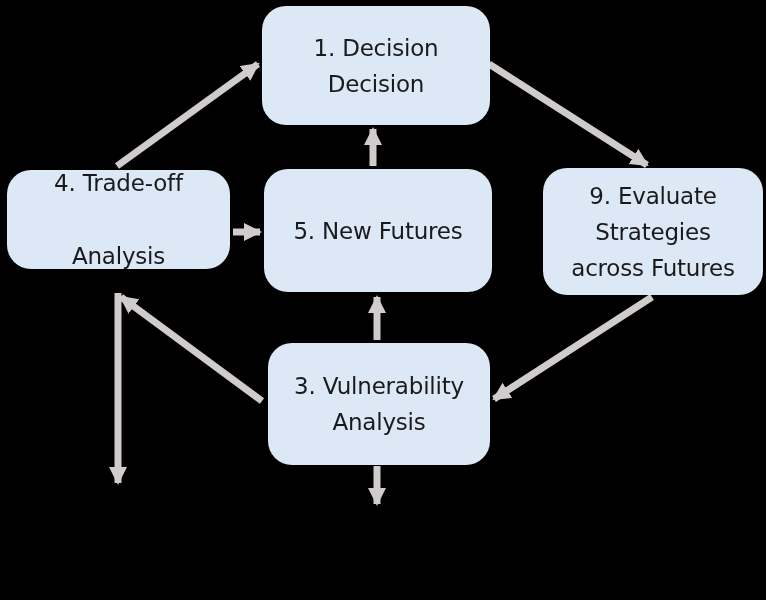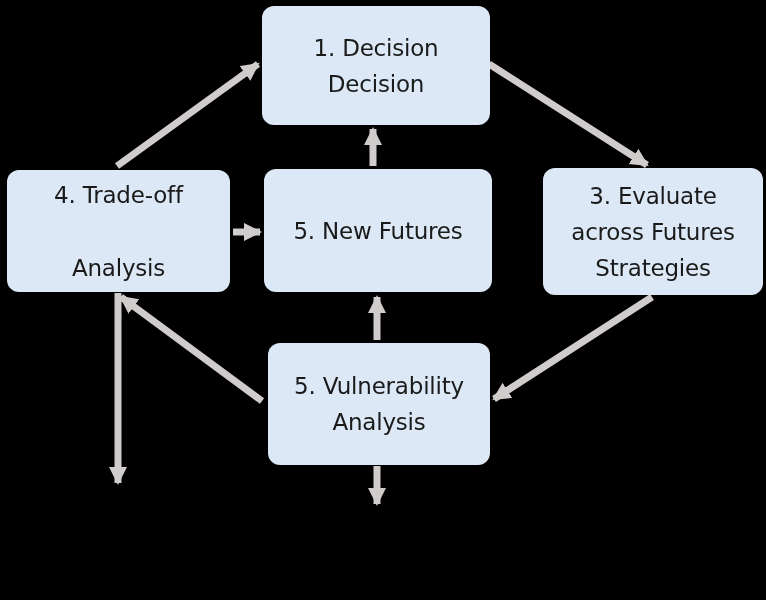--- a/index.html
+++ b/index.html
@@ -20,37 +20,37 @@
   }
   .arrow-layer {
     position: absolute;
     left: 0; top: 0;
     width: 766px; height: 600px;
   }
   .arrow-layer line { stroke: var(--arrow-color); stroke-width: 7; }
   .node {
     position: absolute;
     background: var(--box-fill);
-    border-radius: 12px;
+    border-radius: 24px;
     display: flex;
     flex-direction: column;
     align-items: center;
     justify-content: center;
     text-align: right;
     color: var(--text-color);
     font-size: 23px;
     line-height: 36px;
     letter-spacing: -0.2px;
   }
   .node span { display: block; white-space: nowrap; }
   
   .node-1 { left: 262px; top: 6px;   width: 228px; height: 119px; }
   .node-2 { left: 543px; top: 168px; width: 220px; height: 127px; }
   .node-3 { left: 268px; top: 343px; width: 222px; height: 122px; }
-  .node-4 { left: 7px;   top: 170px; width: 223px; height: 122px; gap: 37px; }
+  .node-4 { left: 7px;   top: 170px; width: 223px; height: 99px; gap: 37px; }
   .node-5 { left: 264px; top: 169px; width: 228px; height: 123px; gap: 33px; }
 </style>
 </head>
 <body>
 
 <div class="canvas">
 
   <svg class="arrow-layer" viewBox="0 0 766 600" xmlns="http://www.w3.org/2000/svg">
     <defs>
       <marker id="ah" markerUnits="userSpaceOnUse" markerWidth="20" markerHeight="20" refX="16" refY="9" orient="auto">
@@ -67,27 +67,27 @@
     <line x1="118" y1="293" x2="118" y2="483" marker-end="url(#ah)"></line>
     <line x1="377" y1="466" x2="377" y2="504" marker-end="url(#ah)"></line>
   </svg>
 
   <div class="node node-1">
     <span>1. Decision</span>
     <span>Decision</span>
   </div>
 
   <div class="node node-2">
-    <span>3. Evaluate</span>
+    <span>9. Evaluate</span>
+    <span>Strategies</span>
     <span>across Futures</span>
-    <span>Strategies</span>
   </div>
 
   <div class="node node-3">
-    <span>5. Vulnerability</span>
+    <span>3. Vulnerability</span>
     <span>Analysis</span>
   </div>
 
   <div class="node node-4">
     <span>4. Trade-off</span>
     <span>Analysis</span>
   </div>
 
   <div class="node node-5">
     <span>5. New Futures</span>

